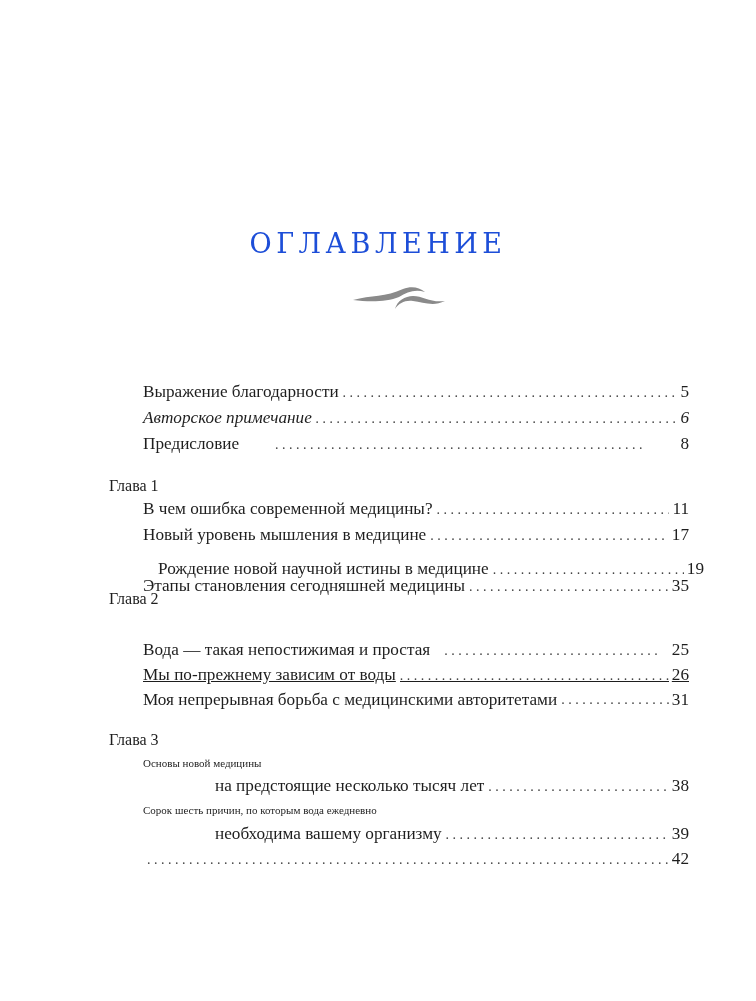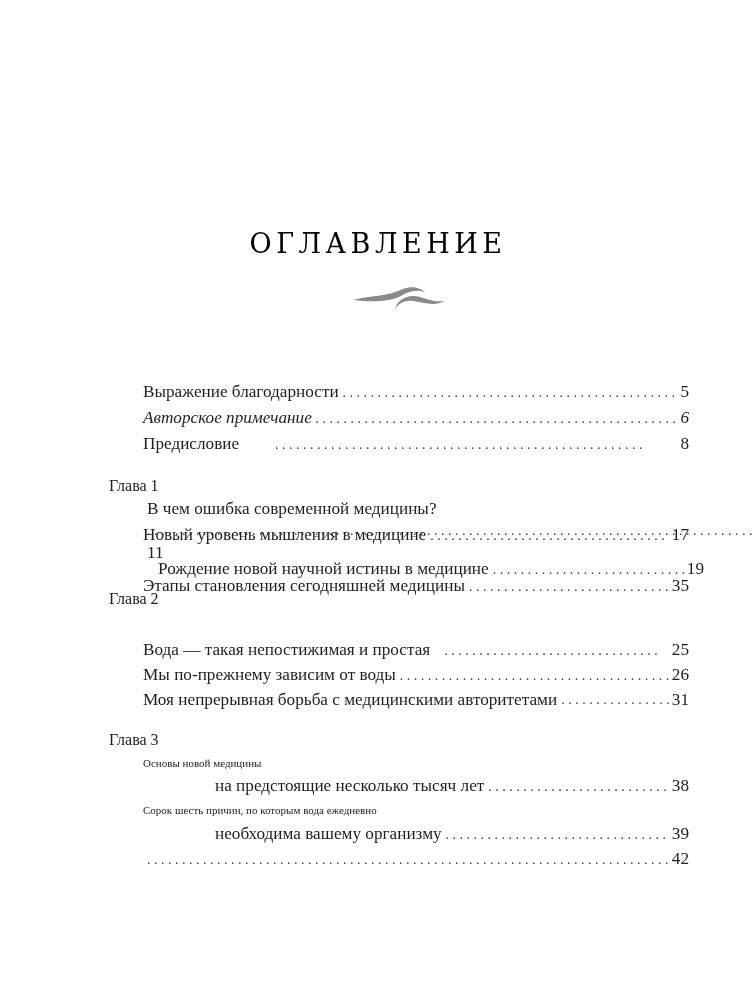--- a/index.html
+++ b/index.html
@@ -5,21 +5,21 @@
   html, body { margin: 0; padding: 0; background: #ffffff; }
   body {
     width: 756px; height: 1001px; position: relative; overflow: hidden;
     font-family: "Liberation Serif", "DejaVu Serif", serif;
     color: #1e1e1e;
   }
   .title {
     position: absolute; left: 0; width: 756px; top: 228px;
     text-align: center; font-size: 27px; letter-spacing: 4.5px;
     font-family: "DejaVu Serif", "Liberation Serif", serif;
-    color: #000000;
+    color: #1d4ed8;
   }
   .ornament { position: absolute; left: 351px; top: 283px; width: 96px; height: 30px; }
   .toc { position: absolute; left: 0; top: 0; width: 756px; }
   .row {
     position: absolute; display: flex; align-items: baseline;
     font-size: 17.2px; line-height: 22px; white-space: nowrap;
   }
   .row .txt { flex: 0 0 auto; }
   .row .dots {
     flex: 1 1 auto; overflow: hidden; margin: 0 3px 0 4px;
@@ -59,21 +59,21 @@
     <span class="dots"></span>
     <span class="page">6</span>
   </div>
   <div class="row" style="left:143px; width:546px; top:433px;gap:32px;">
     <span class="txt">Предисловие</span>
     <span class="dots"></span>
     <span class="page">8</span>
   </div>
 
   <div class="chapter" style="top:475px;">Глава 1</div>
-  <div class="row" style="left:143px; width:546px; top:498px;flex-direction:column;">
+  <div class="row" style="left:143px; width:546px; top:498px;">
     <span class="txt">В чем ошибка современной медицины?</span>
     <span class="dots"></span>
     <span class="page">11</span>
   </div>
   <div class="row" style="left:143px; width:546px; top:524px;">
     <span class="txt">Новый уровень мышления в медицине</span>
     <span class="dots"></span>
     <span class="page">17</span>
   </div>
   <div class="row" style="left:158px; width:546px; top:550px;margin-top:8px;">
@@ -86,21 +86,21 @@
     <span class="dots"></span>
     <span class="page">35</span>
   </div>
 
   <div class="chapter" style="top:588px;">Глава 2</div>
   <div class="row" style="left:143px; width:546px; top:639px;gap:10px;">
     <span class="txt">Вода — такая непостижимая и простая</span>
     <span class="dots"></span>
     <span class="page">25</span>
   </div>
-  <div class="row" style="left:143px; width:546px; top:664px;">
+  <div class="row" style="left:143px; width:546px; top:664px;text-decoration:underline;">
     <span class="txt">Мы по-прежнему зависим от воды</span>
     <span class="dots"></span>
     <span class="page">26</span>
   </div>
   <div class="row" style="left:143px; width:546px; top:689px;align-items:flex-end;">
     <span class="txt">Моя непрерывная борьба с медицинскими авторитетами</span>
     <span class="dots"></span>
     <span class="page">31</span>
   </div>
 

